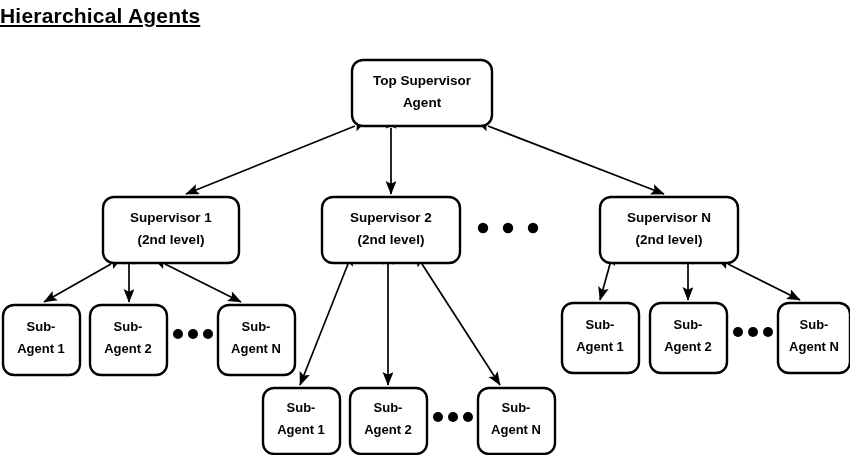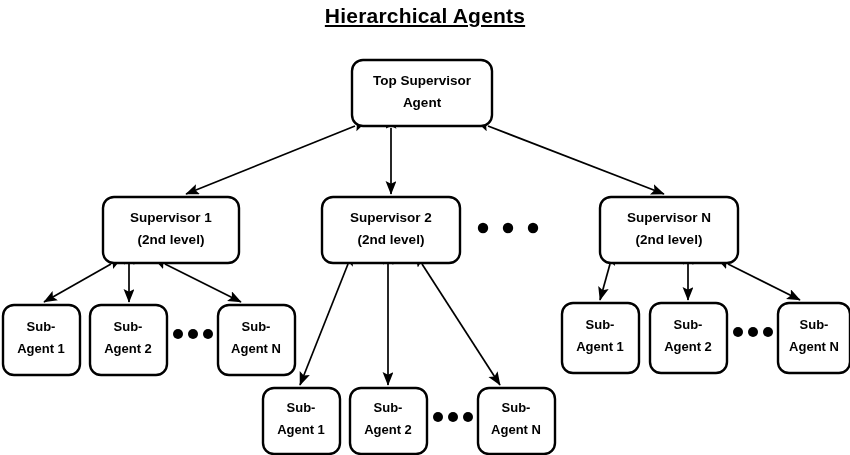--- a/index.html
+++ b/index.html
@@ -13,21 +13,20 @@
     height: 455px;
     background: #ffffff;
     font-family: "Liberation Sans", sans-serif;
     overflow: hidden;
   }
   #diagram-title {
     position: absolute;
     left: 0;
     top: 4px;
     width: 850px;
-    text-align: center;
     font-size: 21px;
     font-weight: bold;
     color: #000000;
     text-decoration: underline;
     letter-spacing: 0.2px;
   }
   svg#diagram-canvas {
     position: absolute;
     left: 0;
     top: 0;

